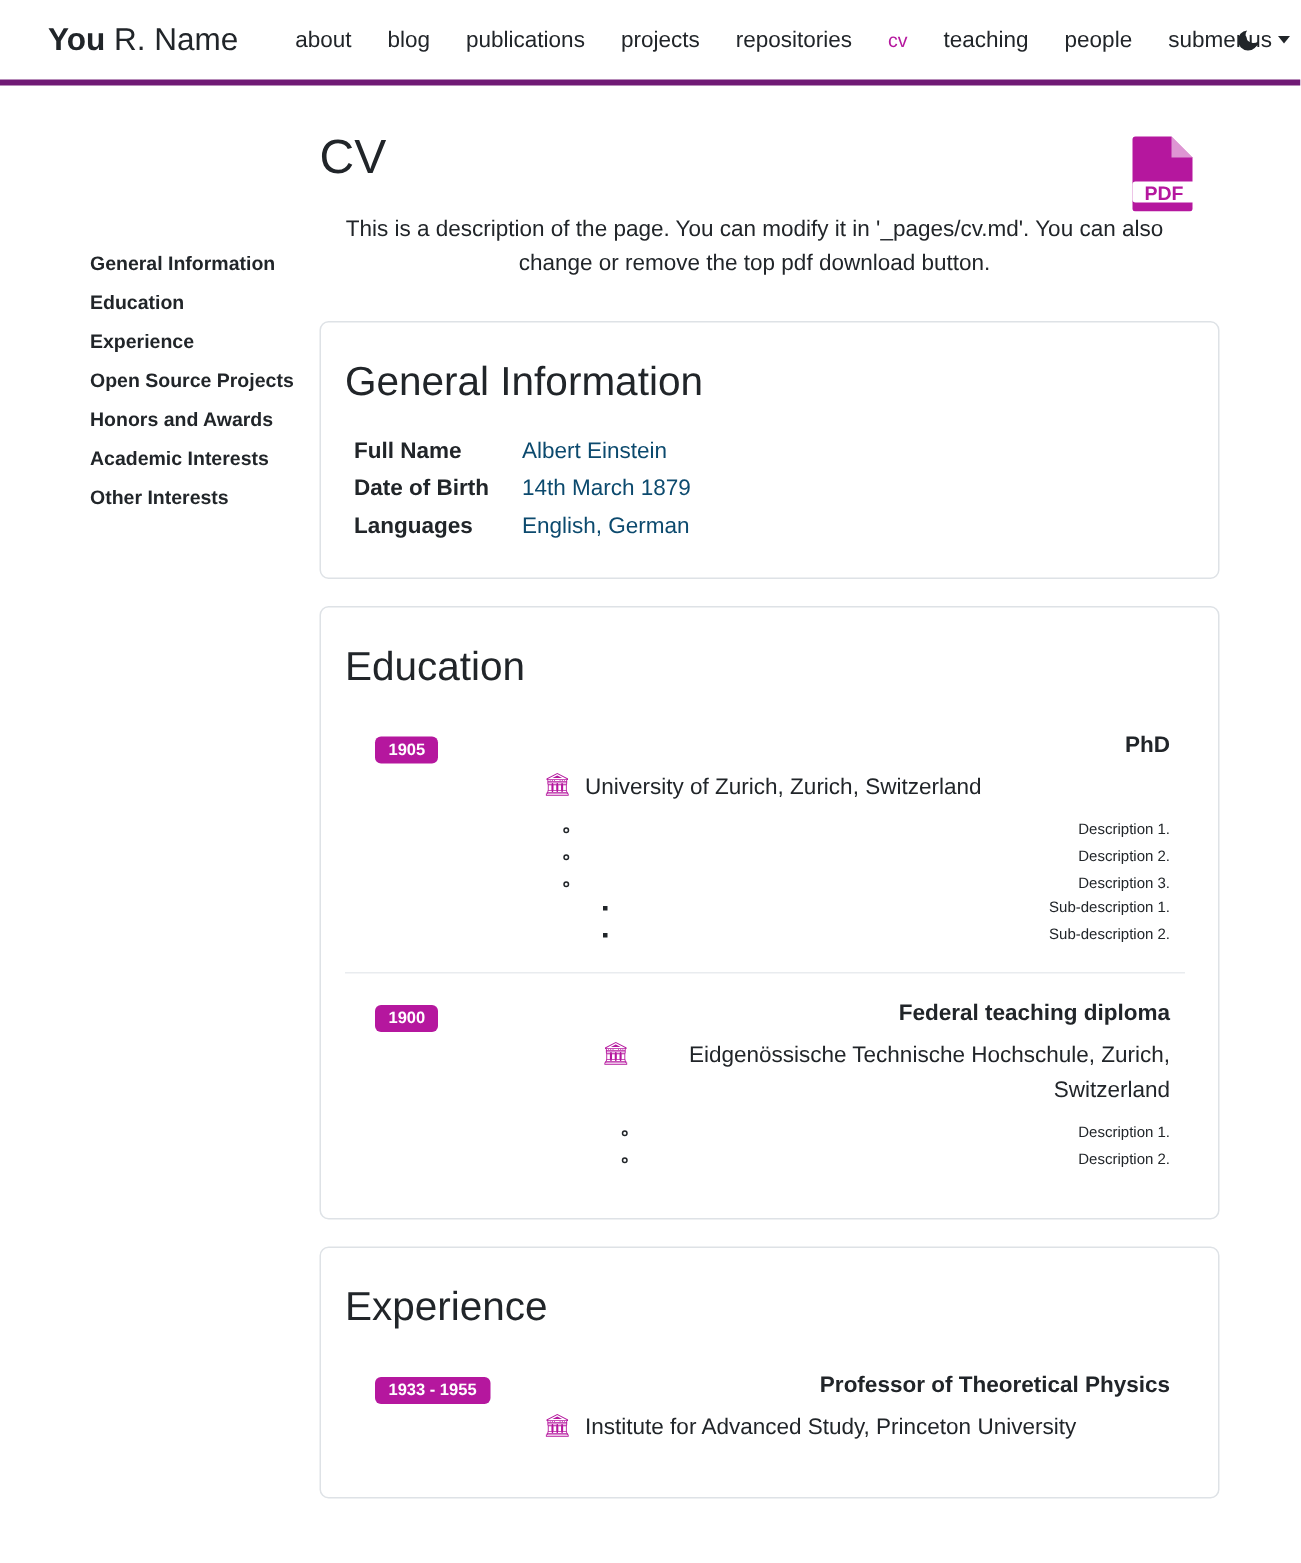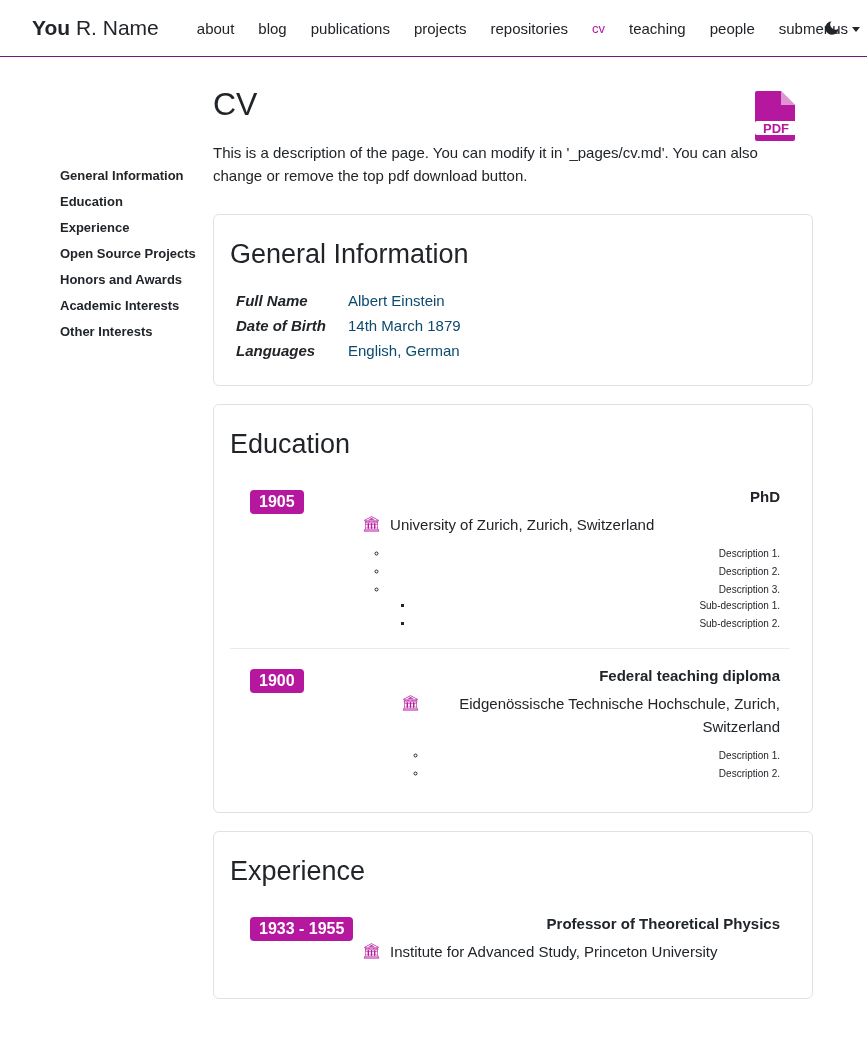--- a/index.html
+++ b/index.html
@@ -12,21 +12,21 @@
     color: #212529;
   }
   body { width: 867px; overflow-x: hidden; }
 
   
   .navbar {
     height: 57px;
     display: flex;
     align-items: center;
     padding: 0 20px 0 32px;
-    border-bottom: 1px solid #701a75;
+    border-bottom: 4px solid #701a75;
     background: #fff;
     position: relative;
   }
   .brand {
     font-size: 21px;
     color: #212529;
     margin-right: 26px;
     white-space: nowrap;
     text-decoration: none;
   }
@@ -110,20 +110,21 @@
     margin: 0 0 14px 0;
     color: #212529;
     line-height: 1.2;
   }
   .page-desc {
     font-size: 15px;
     color: #212529;
     margin: 0 0 26px 0;
     line-height: 1.55;
     max-width: 580px;
+    text-align: center;
   }
 
   
   .pdf-btn {
     width: 46px; height: 52px;
     background: none; border: none; padding: 0; cursor: pointer;
     margin-top: 4px; margin-right: 14px;
   }
 
   
@@ -147,40 +148,39 @@
     padding: 4px 0;
     font-size: 15px;
     vertical-align: top;
   }
   .info-table td.key {
     font-weight: 700;
     padding-right: 22px;
     padding-left: 6px;
     color: #212529;
     white-space: nowrap;
-    font-style: italic;
   }
   .info-table td.val { color: #0c4a6e; }
 
   
   .entry {
     display: flex;
     padding: 10px 0 6px 0;
   }
   .entry + .entry { border-top: 1px solid #e9ecef; margin-top: 8px; padding-top: 18px; gap: 39px; }
   .entry-left {
     flex: 0 0 132px;
     padding-left: 20px;
     padding-top: 2px;
   }
   .badge {
     display: inline-block;
     background: #b5179e;
     color: #fff;
-    font-size: 16px;
+    font-size: 11px;
     font-weight: 700;
     border-radius: 4px;
     padding: 3px 9px;
     white-space: nowrap;
   }
   .entry-body { flex: 1 1 auto; padding-right: 10px; text-align: right; }
   .entry-title {
     font-size: 15px;
     font-weight: 700;
     margin: 0 0 8px 0;

